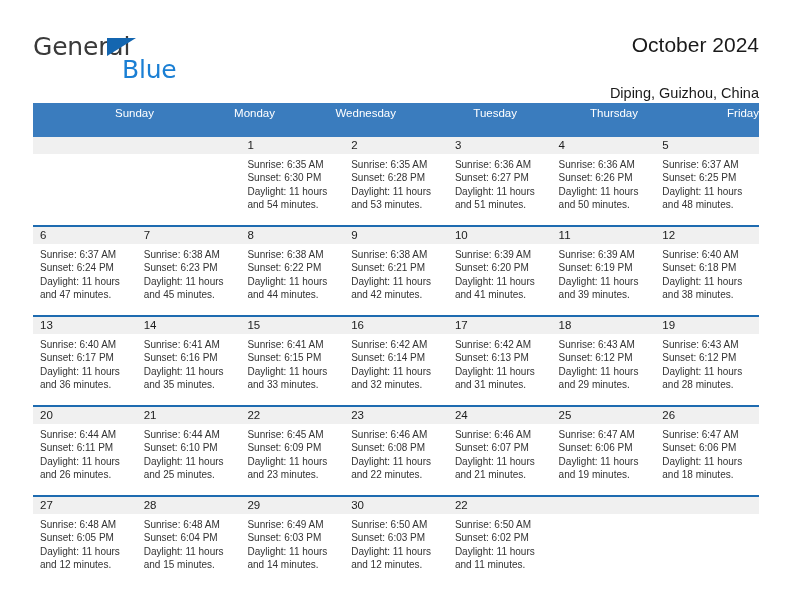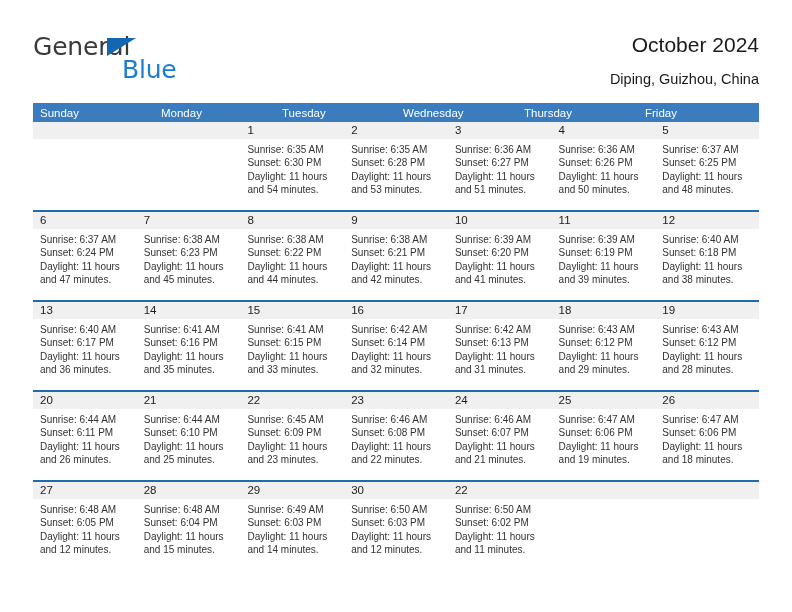--- a/index.html
+++ b/index.html
@@ -79,35 +79,36 @@
     color: #1a1a1a;
     font-weight: 400;
     line-height: 34px;
     white-space: nowrap;
   }
   .cal-subtitle {
     font-size: 14.5px;
     color: #1a1a1a;
     font-weight: 400;
     line-height: 22px;
-    margin-top: 6px;
+    margin-top: 20px;
     white-space: nowrap;
   }
 
   
   .calendar {
     position: absolute;
     left: 33px;
     top: 103px;
     width: 726px;
   }
   .weekdays {
     display: flex;
     background: #3a7cbe;
-    height: 19px;
+    height: 34px;
+    text-align: right;
   }
   .weekday {
     flex: 1 1 0;
     color: #ffffff;
     font-size: 11.5px;
     line-height: 21px;
     padding-left: 7px;
     box-sizing: border-box;
     white-space: nowrap;
     overflow: hidden;
@@ -167,22 +168,22 @@
       <div class="cal-title">October 2024</div>
       <div class="cal-subtitle">Diping, Guizhou, China</div>
     </div>
 
   </div>
 
   <div class="calendar">
     <div class="weekdays">
         <div class="weekday">Sunday</div>
         <div class="weekday">Monday</div>
+        <div class="weekday">Wednesday</div>
         <div class="weekday">Tuesday</div>
-        <div class="weekday">Wednesday</div>
         <div class="weekday">Thursday</div>
         <div class="weekday">Friday</div>
       </div>
     <div id="weeks-container">
         <div class="week">
           <div class="day empty">
             <div class="day-num-band"></div>
             <div class="day-info"></div>
           </div>
           <div class="day empty">

